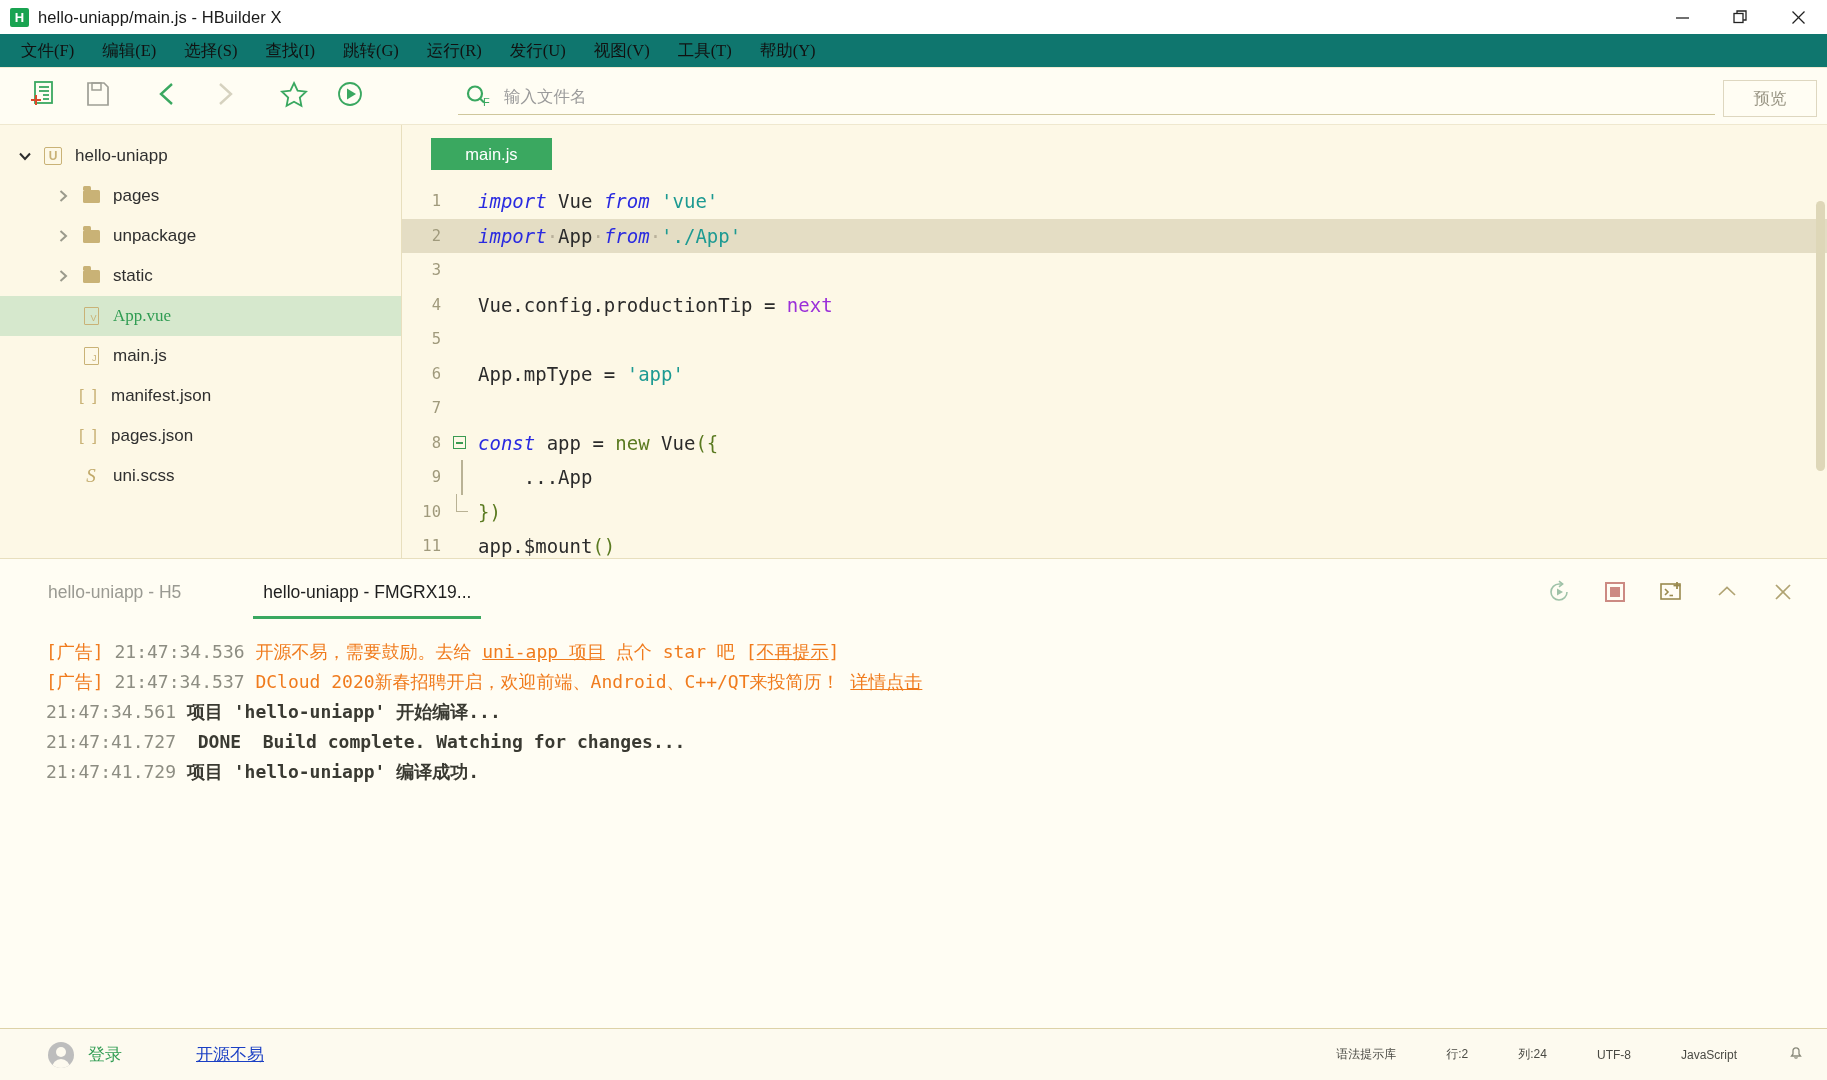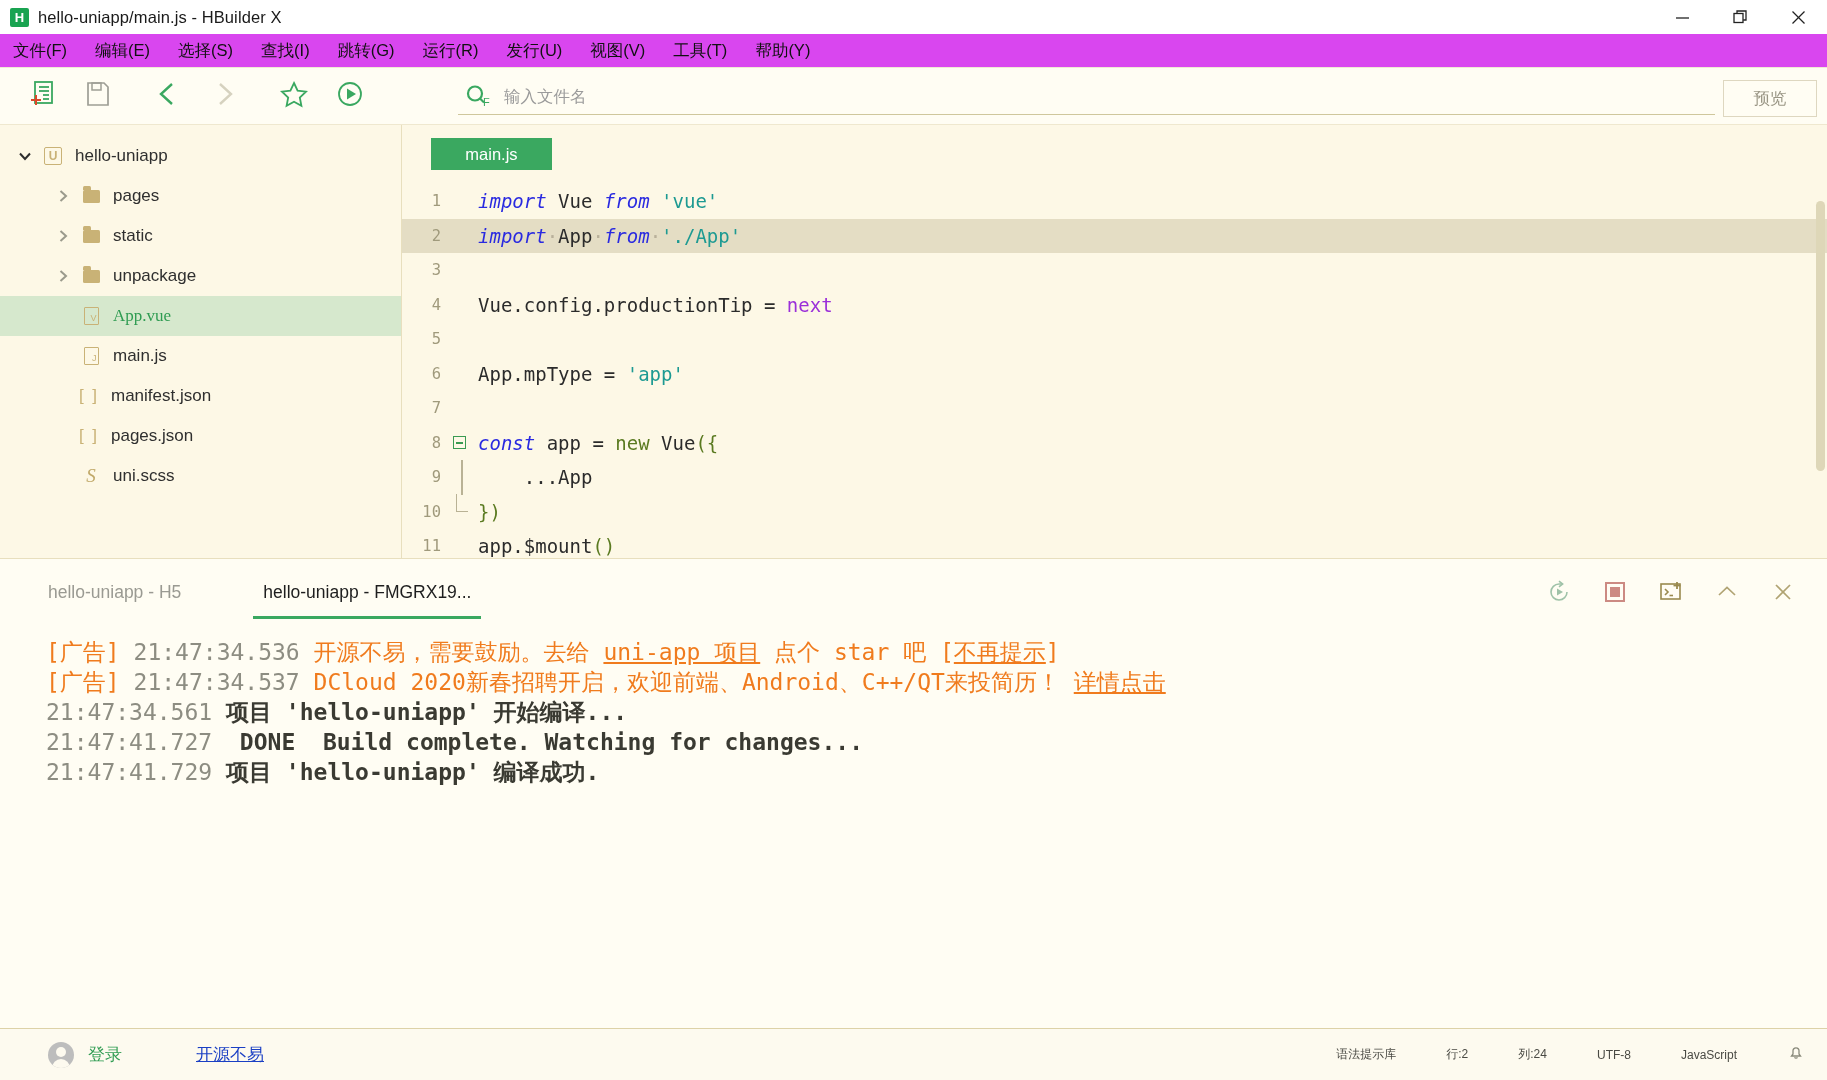--- a/index.html
+++ b/index.html
@@ -22,21 +22,21 @@
     display:flex;align-items:center;justify-content:center;
     color:#fff;font-size:13px;font-weight:bold;line-height:1;
   }
   .title-text{font-size:16.5px;color:#1a1a1a;letter-spacing:0.1px;}
   .win-ctrls{position:absolute;right:0;top:0;height:34px;display:flex;}
   .win-btn{width:58px;height:34px;display:flex;align-items:center;justify-content:center;
     color:#222;}
   .win-btn svg{display:block;}
 
   
-  .menubar{height:33px;background:#d946ef;display:flex;align-items:center;padding-left:0;}
+  .menubar{height:33px;background:#0f766e;display:flex;align-items:center;padding-left:8px;font-family:Liberation Serif, serif;}
   .menu-item{
     font-size:16.5px;color:#111;padding:3px 13px;margin-right:2px;white-space:nowrap;
   }
 
   
   .toolbar{
     height:56px;background:#fffdf3;border-top:1px solid #f0ead3;
     display:flex;align-items:center;position:relative;
   }
   .tb-btn{width:56px;height:50px;display:flex;align-items:center;justify-content:center;flex:none;}
@@ -122,21 +122,21 @@
   
   .console{position:absolute;left:0;right:0;top:558px;bottom:51px;background:#fffdf3;border-top:1px solid #e8dfbe;}
   .con-head{height:66px;display:flex;align-items:center;position:relative;}
   .con-tab{font-size:17.5px;color:#9a9a92;padding:0 10px;margin-left:38px;}
   .con-tab.active{color:#1e1e1e;margin-left:62px;position:relative;padding-bottom:0;}
   .con-tab.active:after{
     content:"";position:absolute;left:0;right:0;bottom:-16px;height:3px;background:#3aa860;
   }
   .con-ctrls{position:absolute;right:16px;top:0;height:66px;display:flex;align-items:center;}
   .con-btn{width:56px;height:66px;display:flex;align-items:center;justify-content:center;}
-  .log{padding:12px 8px 0 46px;font-family:"DejaVu Sans Mono","Liberation Mono",monospace;font-size:23px;line-height:30px;}
+  .log{padding:12px 8px 0 46px;font-family:"DejaVu Sans Mono","Liberation Mono",monospace;font-size:18px;line-height:30px;}
   .log-row{white-space:pre;}
   .ts{color:#8d8d82;}
   .ad{color:#f07b1d;}
   .orange{color:#f07b1d;}
   .lnk{color:#f07b1d;text-decoration:underline;}
   .blue-lnk{color:#1a3fc4;text-decoration:underline;}
   .normal{color:#3a3a32;font-weight:bold;}
   .red{color:#e23a2e;}
 
   
@@ -298,33 +298,33 @@
 
       <div class="tree-row" style="padding-left:50px;">
         <div class="chev">
           <svg width="16" height="16" viewBox="0 0 16 16">
               <polyline points="5.5,3 11,8 5.5,13" fill="none" stroke="#9a9a8c" stroke-width="2"></polyline>
             </svg>
         </div>
         <div class="tr-ico">
             <div class="folder-glyph"></div>
           </div>
-        <div class="tr-label">static</div>
+        <div class="tr-label">unpackage</div>
       </div>
 
       <div class="tree-row" style="padding-left:50px;">
         <div class="chev">
           <svg width="16" height="16" viewBox="0 0 16 16">
               <polyline points="5.5,3 11,8 5.5,13" fill="none" stroke="#9a9a8c" stroke-width="2"></polyline>
             </svg>
         </div>
         <div class="tr-ico">
             <div class="folder-glyph"></div>
           </div>
-        <div class="tr-label">unpackage</div>
+        <div class="tr-label">static</div>
       </div>
 
       <div class="tree-row sel" style="padding-left:76px;">
         <div class="tr-ico">
             <div class="file-glyph">
               <span>V</span>
             </div>
           </div>
         <div class="tr-label">App.vue</div>
       </div>

